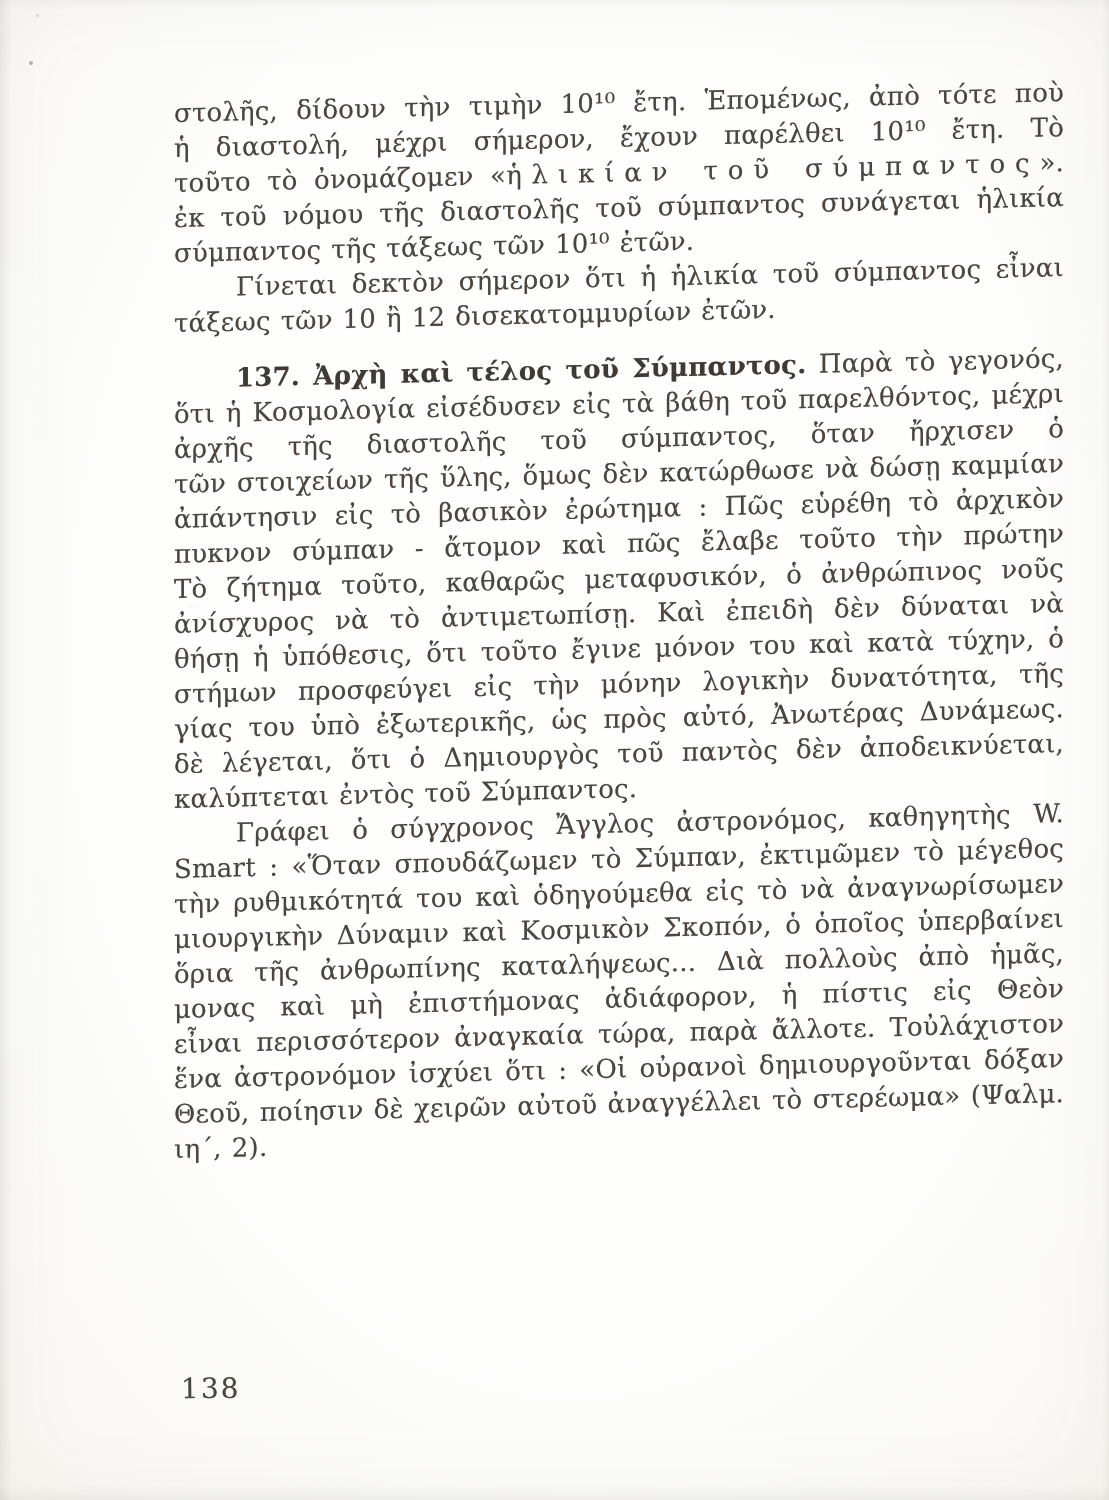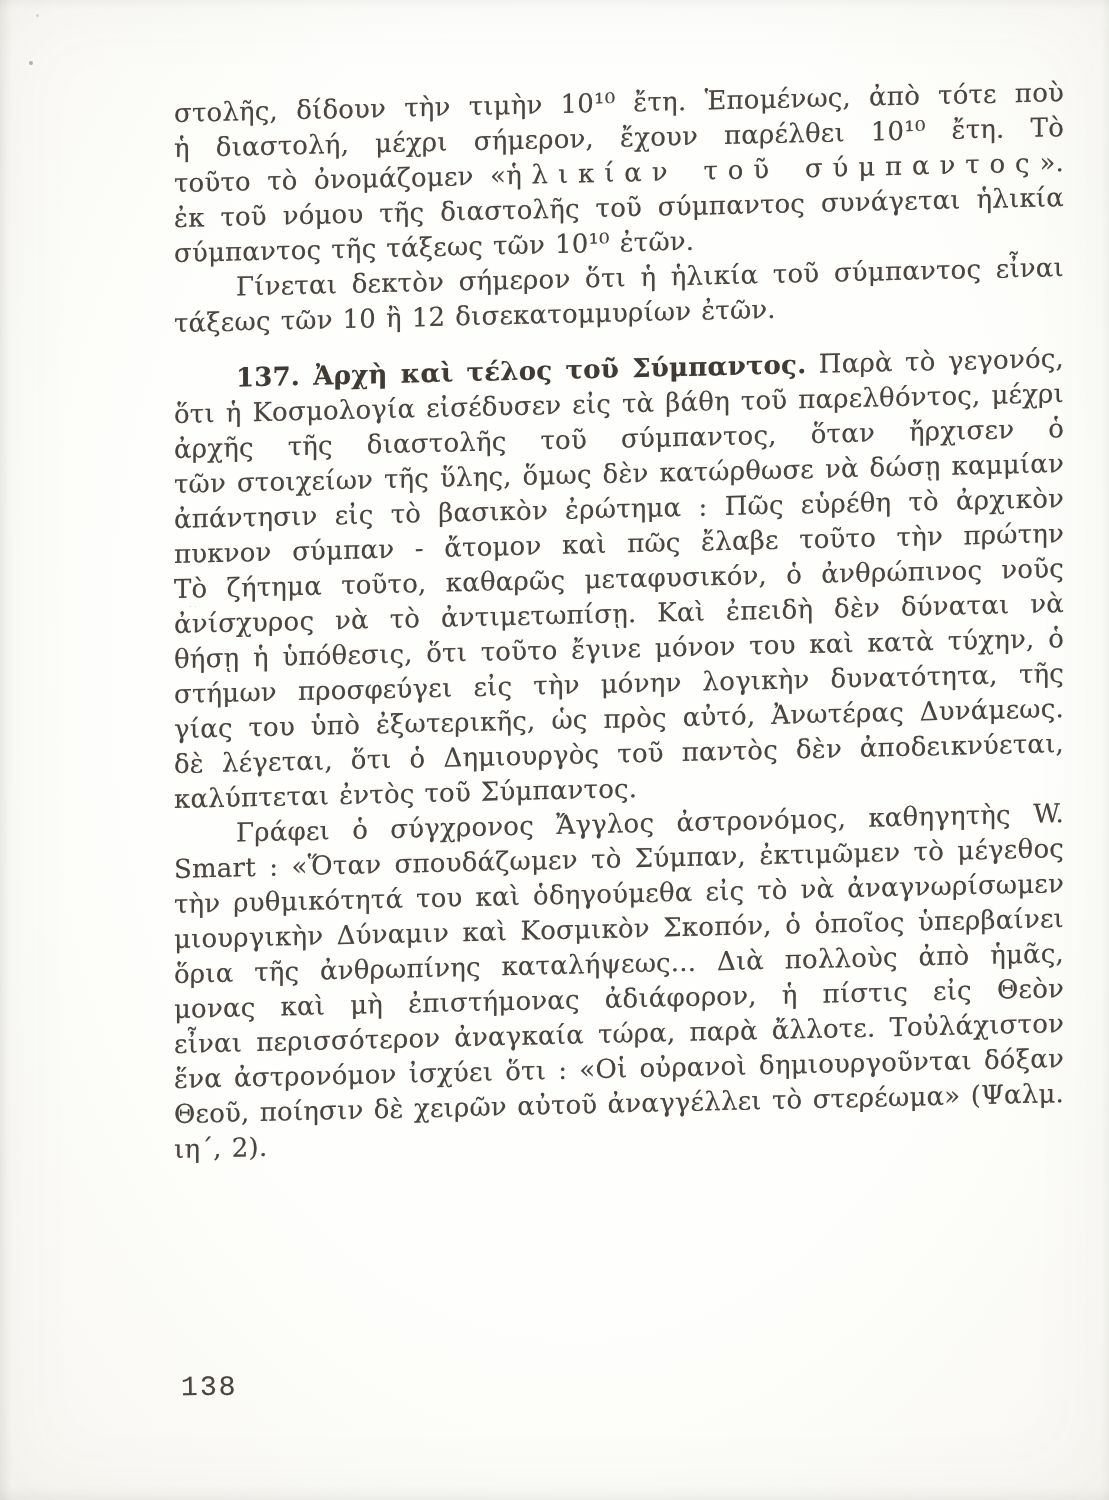--- a/index.html
+++ b/index.html
@@ -63,21 +63,20 @@
   .spaced { letter-spacing: 0.38em; }
   .page-number {
     position: absolute;
     left: 181px;
     top: 1372px;
     color: var(--ink);
     font-size: 28px;
     letter-spacing: 2px;
     transform: rotate(-0.6deg);
     text-shadow: 0 0 0.7px rgba(75,69,64,0.45);
-    font-family: Liberation Mono, monospace;
   }
 </style>
 </head>
 <body>
 
 <div class="page">
   <div class="speck speck-1"></div>
   <div class="speck speck-2"></div>
   <div class="text-block">
       <div class="paragraph">

